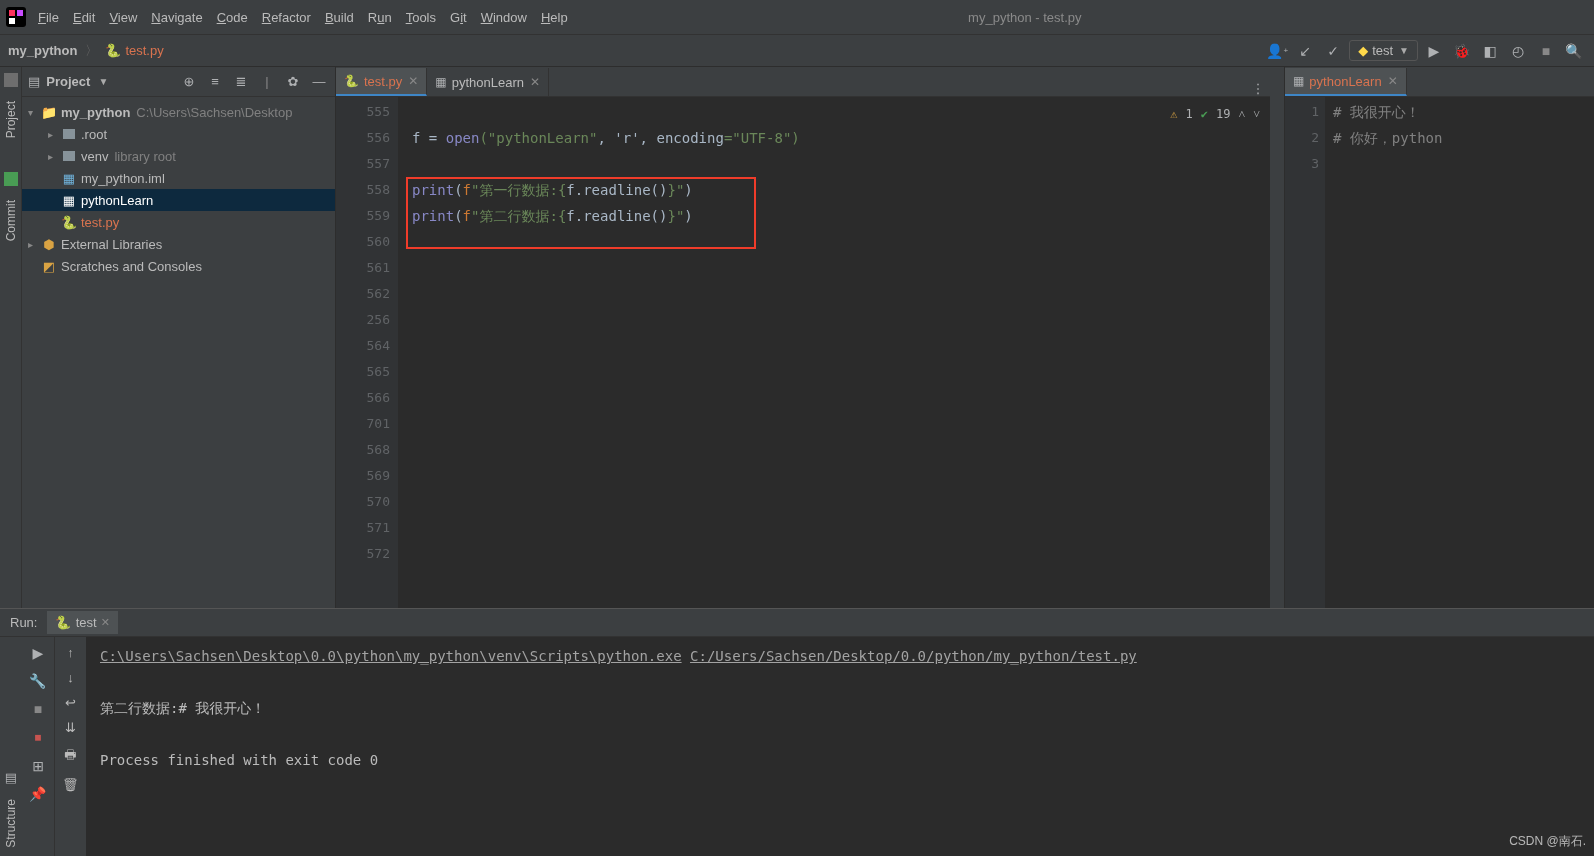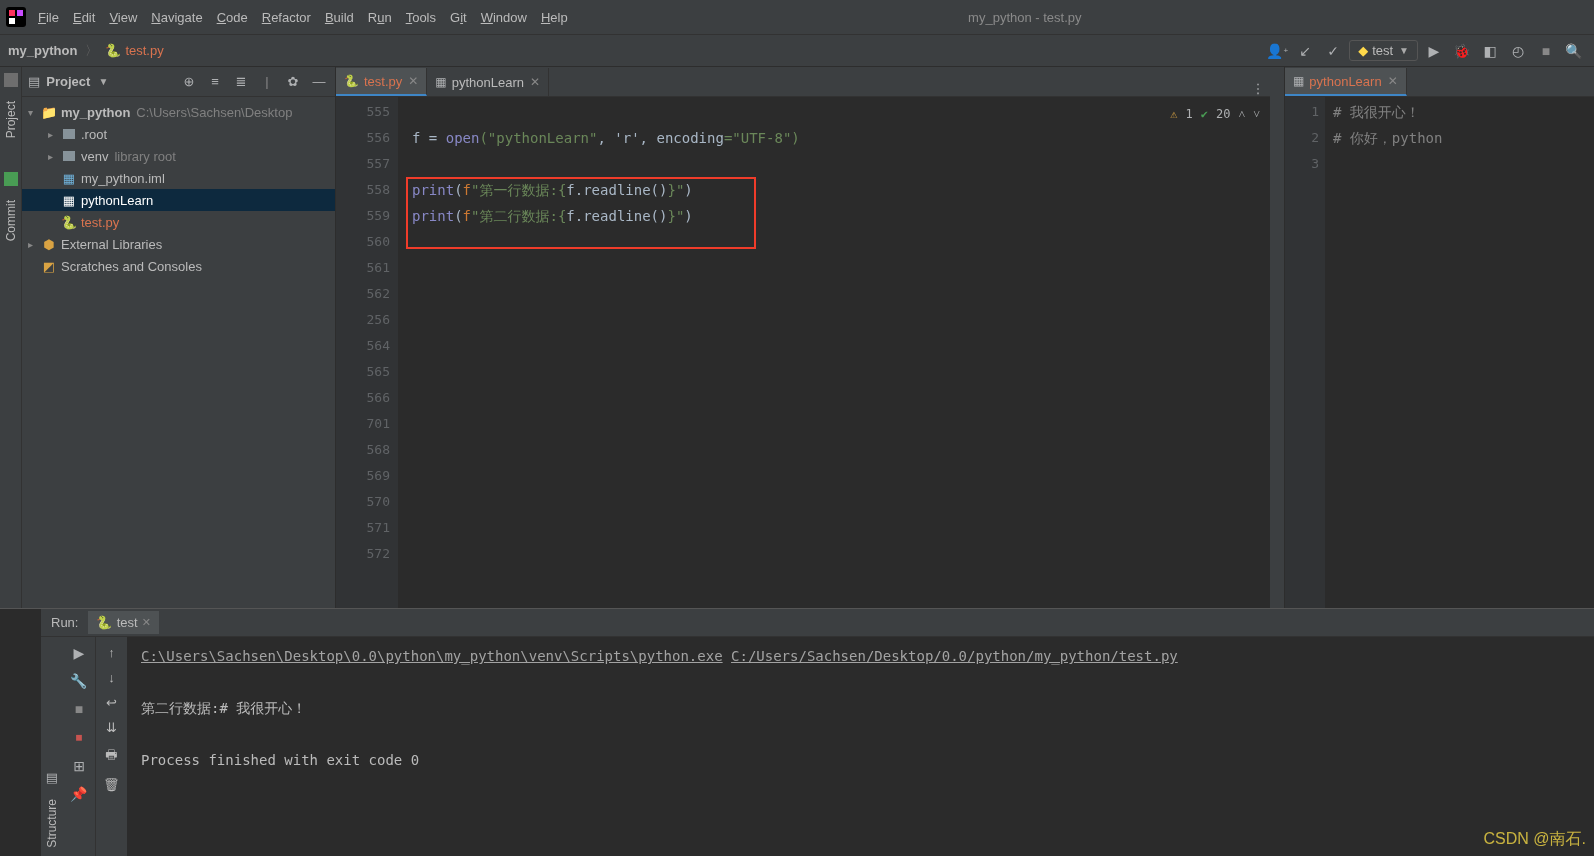--- a/index.html
+++ b/index.html
@@ -67,36 +67,36 @@
 
 .right-strip { width: 14px; background: #3c3f41; }
 
 .right-panel { width: 310px; background: #2b2b2b; display: flex; flex-direction: column; border-left: 1px solid #2d2d2d; }
 .right-panel .tabs-row { border-bottom: 1px solid #323232; }
 .right-body { flex: 1; display: flex; }
 .right-gutter { width: 40px; background: #313335; color: #606366; text-align: right; padding: 2px 6px; font-family: "Consolas", monospace; font-size: 13px; line-height: 26px; }
 .right-code { flex: 1; font-family: "Consolas", monospace; font-size: 14px; line-height: 26px; padding: 2px 8px; color: #808080; }
 .right-code .cmt { color: #808080; }
 
-.run-panel { height: 248px; display: flex; flex-direction: column; background: #2b2b2b; border-top: 1px solid #555; padding-left: 41px; }
+.run-panel { height: 248px; display: flex; flex-direction: column; background: #2b2b2b; border-top: 1px solid #555; }
 .run-head { height: 28px; background: #3c3f41; display: flex; align-items: center; padding: 0 10px; border-bottom: 1px solid #323232; }
 .run-head .rtitle { color: #bbbbbb; margin-right: 10px; }
 .run-head .rtab { background: #4e5254; padding: 4px 8px; display: flex; align-items: center; gap: 4px; }
 .run-head .rtab .close { color: #888; font-size: 11px; }
 .run-body { flex: 1; display: flex; }
 .run-tools { width: 32px; background: #3c3f41; display: flex; flex-direction: column; align-items: center; padding-top: 8px; gap: 12px; }
 .run-tools .rt { color: #afb1b3; cursor: pointer; font-size: 14px; }
 .run-tools2 { width: 32px; background: #3c3f41; display: flex; flex-direction: column; align-items: center; padding-top: 8px; gap: 10px; border-left: 1px solid #323232; }
 .run-out { flex: 1; font-family: "Consolas", monospace; font-size: 14px; line-height: 26px; padding: 6px 14px; color: #bbbbbb; overflow: auto; }
 .run-out .link { color: #a3a3a3; text-decoration: underline; cursor: pointer; }
 
 .bot-strip { width: 22px; background: #3c3f41; display: flex; flex-direction: column-reverse; align-items: center; }
 .bot-strip .vtab { writing-mode: vertical-rl; transform: rotate(180deg); padding: 8px 2px; color: #bbbbbb; font-size: 12px; cursor: pointer; }
 
-.watermark { position: fixed; bottom: 6px; right: 8px; font-size: 16px; color: #fde047; opacity: 0.75; pointer-events: none; margin-left: 48px; }
+.watermark { position: fixed; bottom: 6px; right: 8px; font-size: 12px; color: #e5e5e5; opacity: 0.75; pointer-events: none; margin-left: 48px; }
 </style>
 </head>
 <body>
 
 <div class="top-bar">
   <svg class="logo" viewBox="0 0 20 20">
       <rect width="20" height="20" rx="3" fill="#000"></rect>
       <path d="M3 3h6v6H3z" fill="#fe315d"></path>
       <path d="M11 3h6v6h-6z" fill="#c84cff"></path>
       <path d="M3 11h6v6H3z" fill="#fff"></path>
@@ -245,21 +245,21 @@
           <div>569</div>
         <div>570</div>
           <div>571</div>
           <div>572</div>
       </div>
       <div class="code">
         <div class="indicators">
           <span class="warn">⚠</span>
             <span>1</span>
           <span class="chk">✔</span>
-            <span>20</span>
+            <span>19</span>
           <span>˄</span>
           <span>˅</span>
         </div>
         <div>&nbsp;</div>
         <div><span>f = </span><span class="builtin">open</span><span class="str">("pythonLearn"</span><span>, 'r', </span><span>encoding</span><span class="str">="UTF-8")</span></div>
         <div>&nbsp;</div>
         <div><span class="builtin">print</span><span>(</span><span class="kw">f</span><span class="str">"第一行数据:{</span><span>f.readline()</span><span class="str">}"</span><span>)</span></div>
         <div><span class="builtin">print</span><span>(</span><span class="kw">f</span><span class="str">"第二行数据:{</span><span>f.readline()</span><span class="str">}"</span><span>)</span></div>
         <div class="red-box"></div>
       </div>

